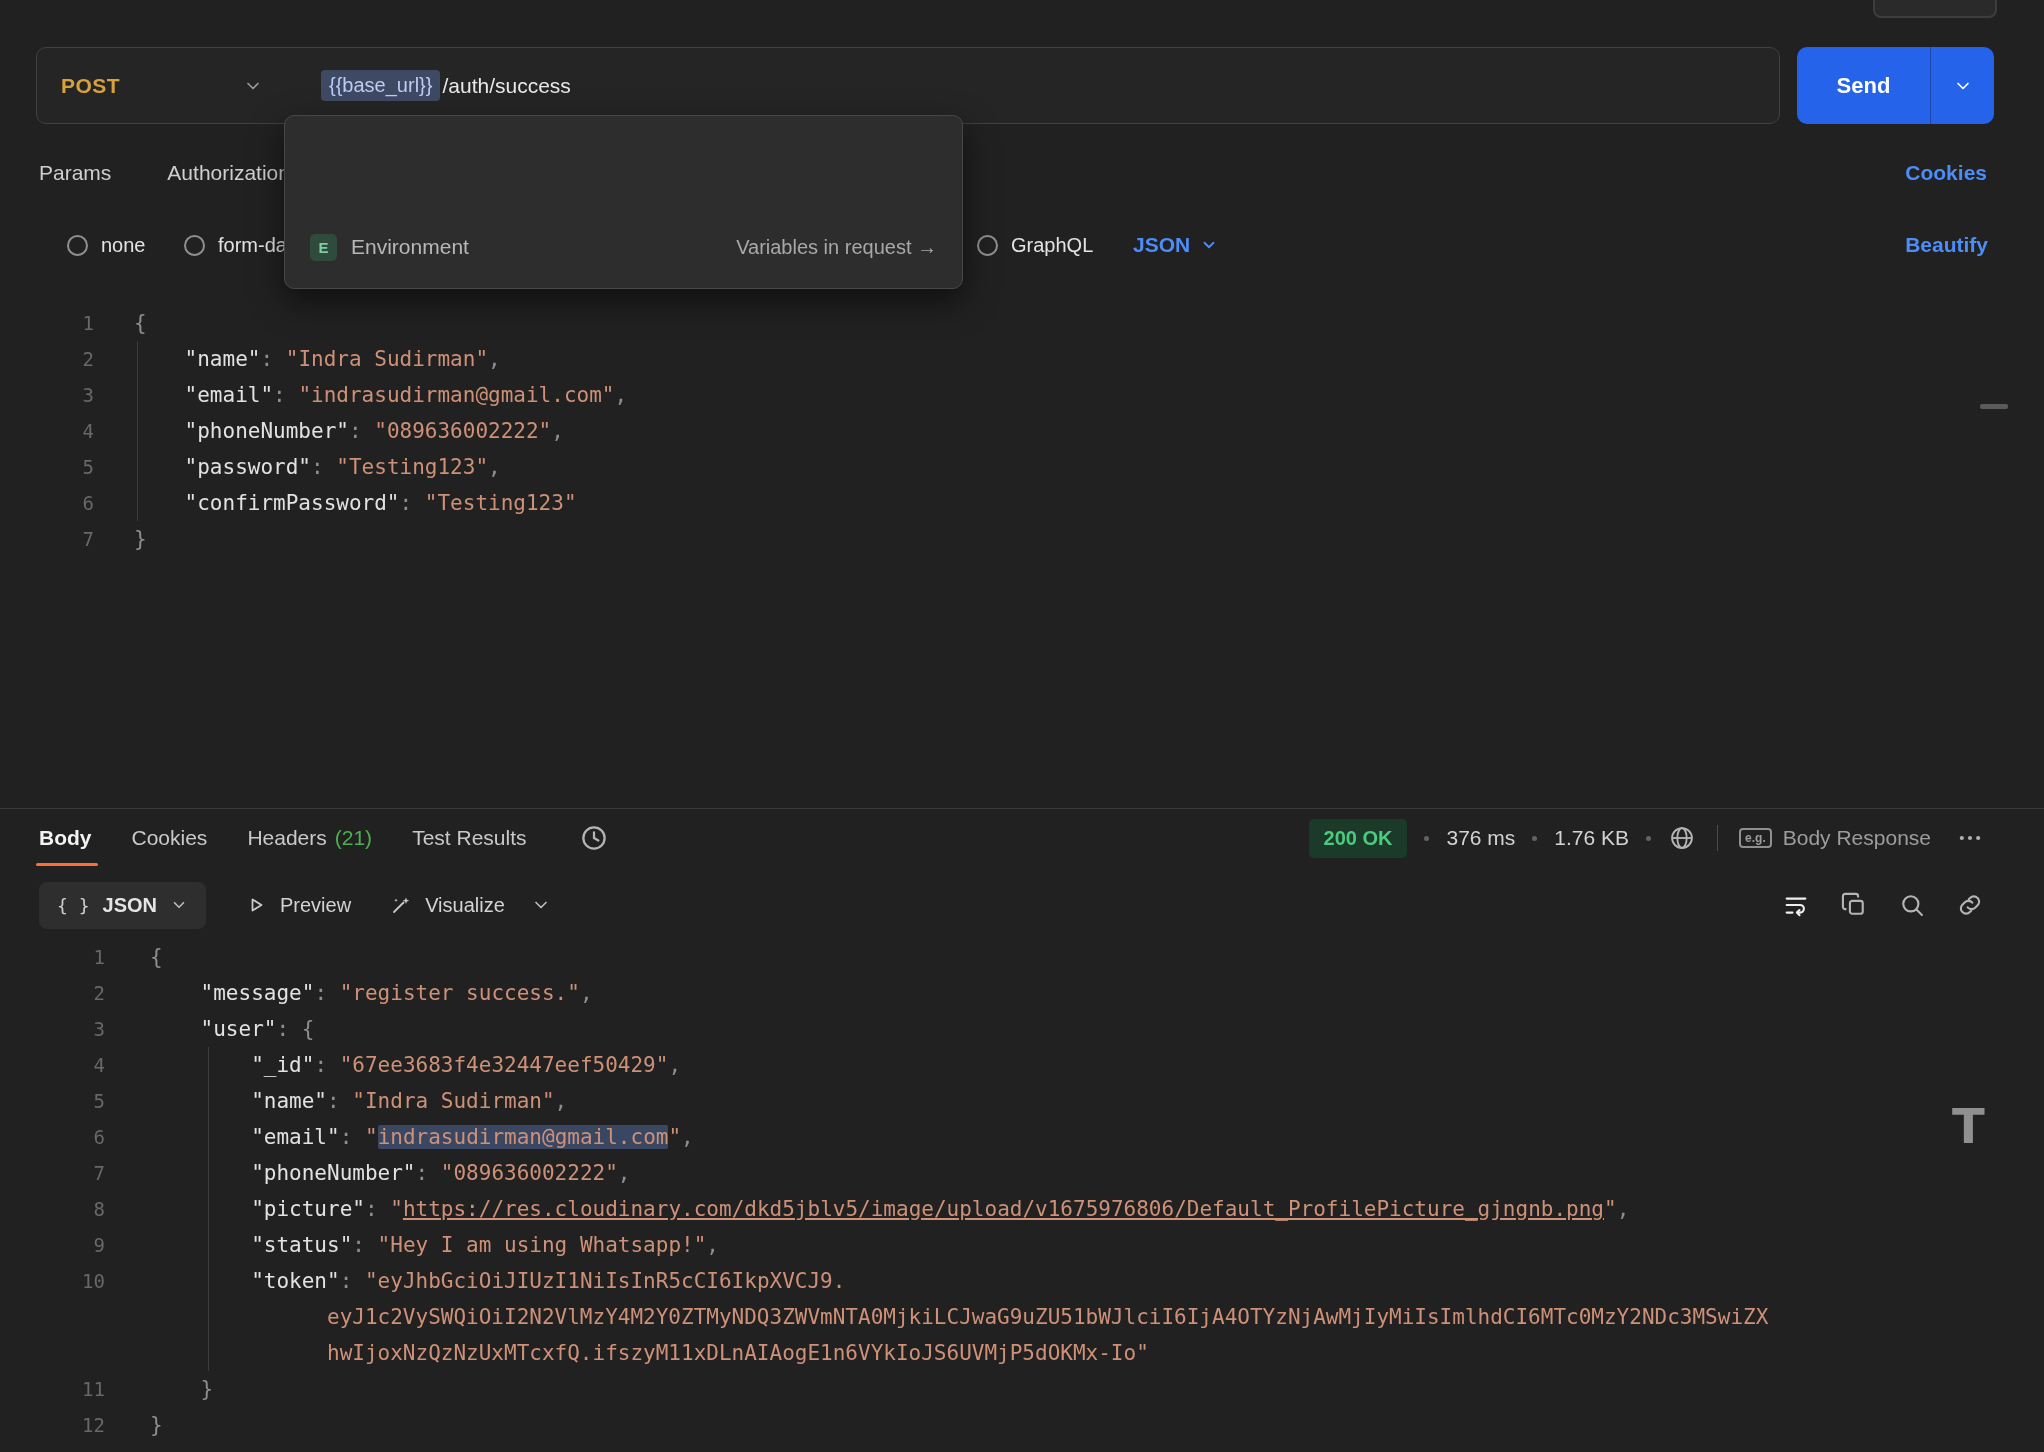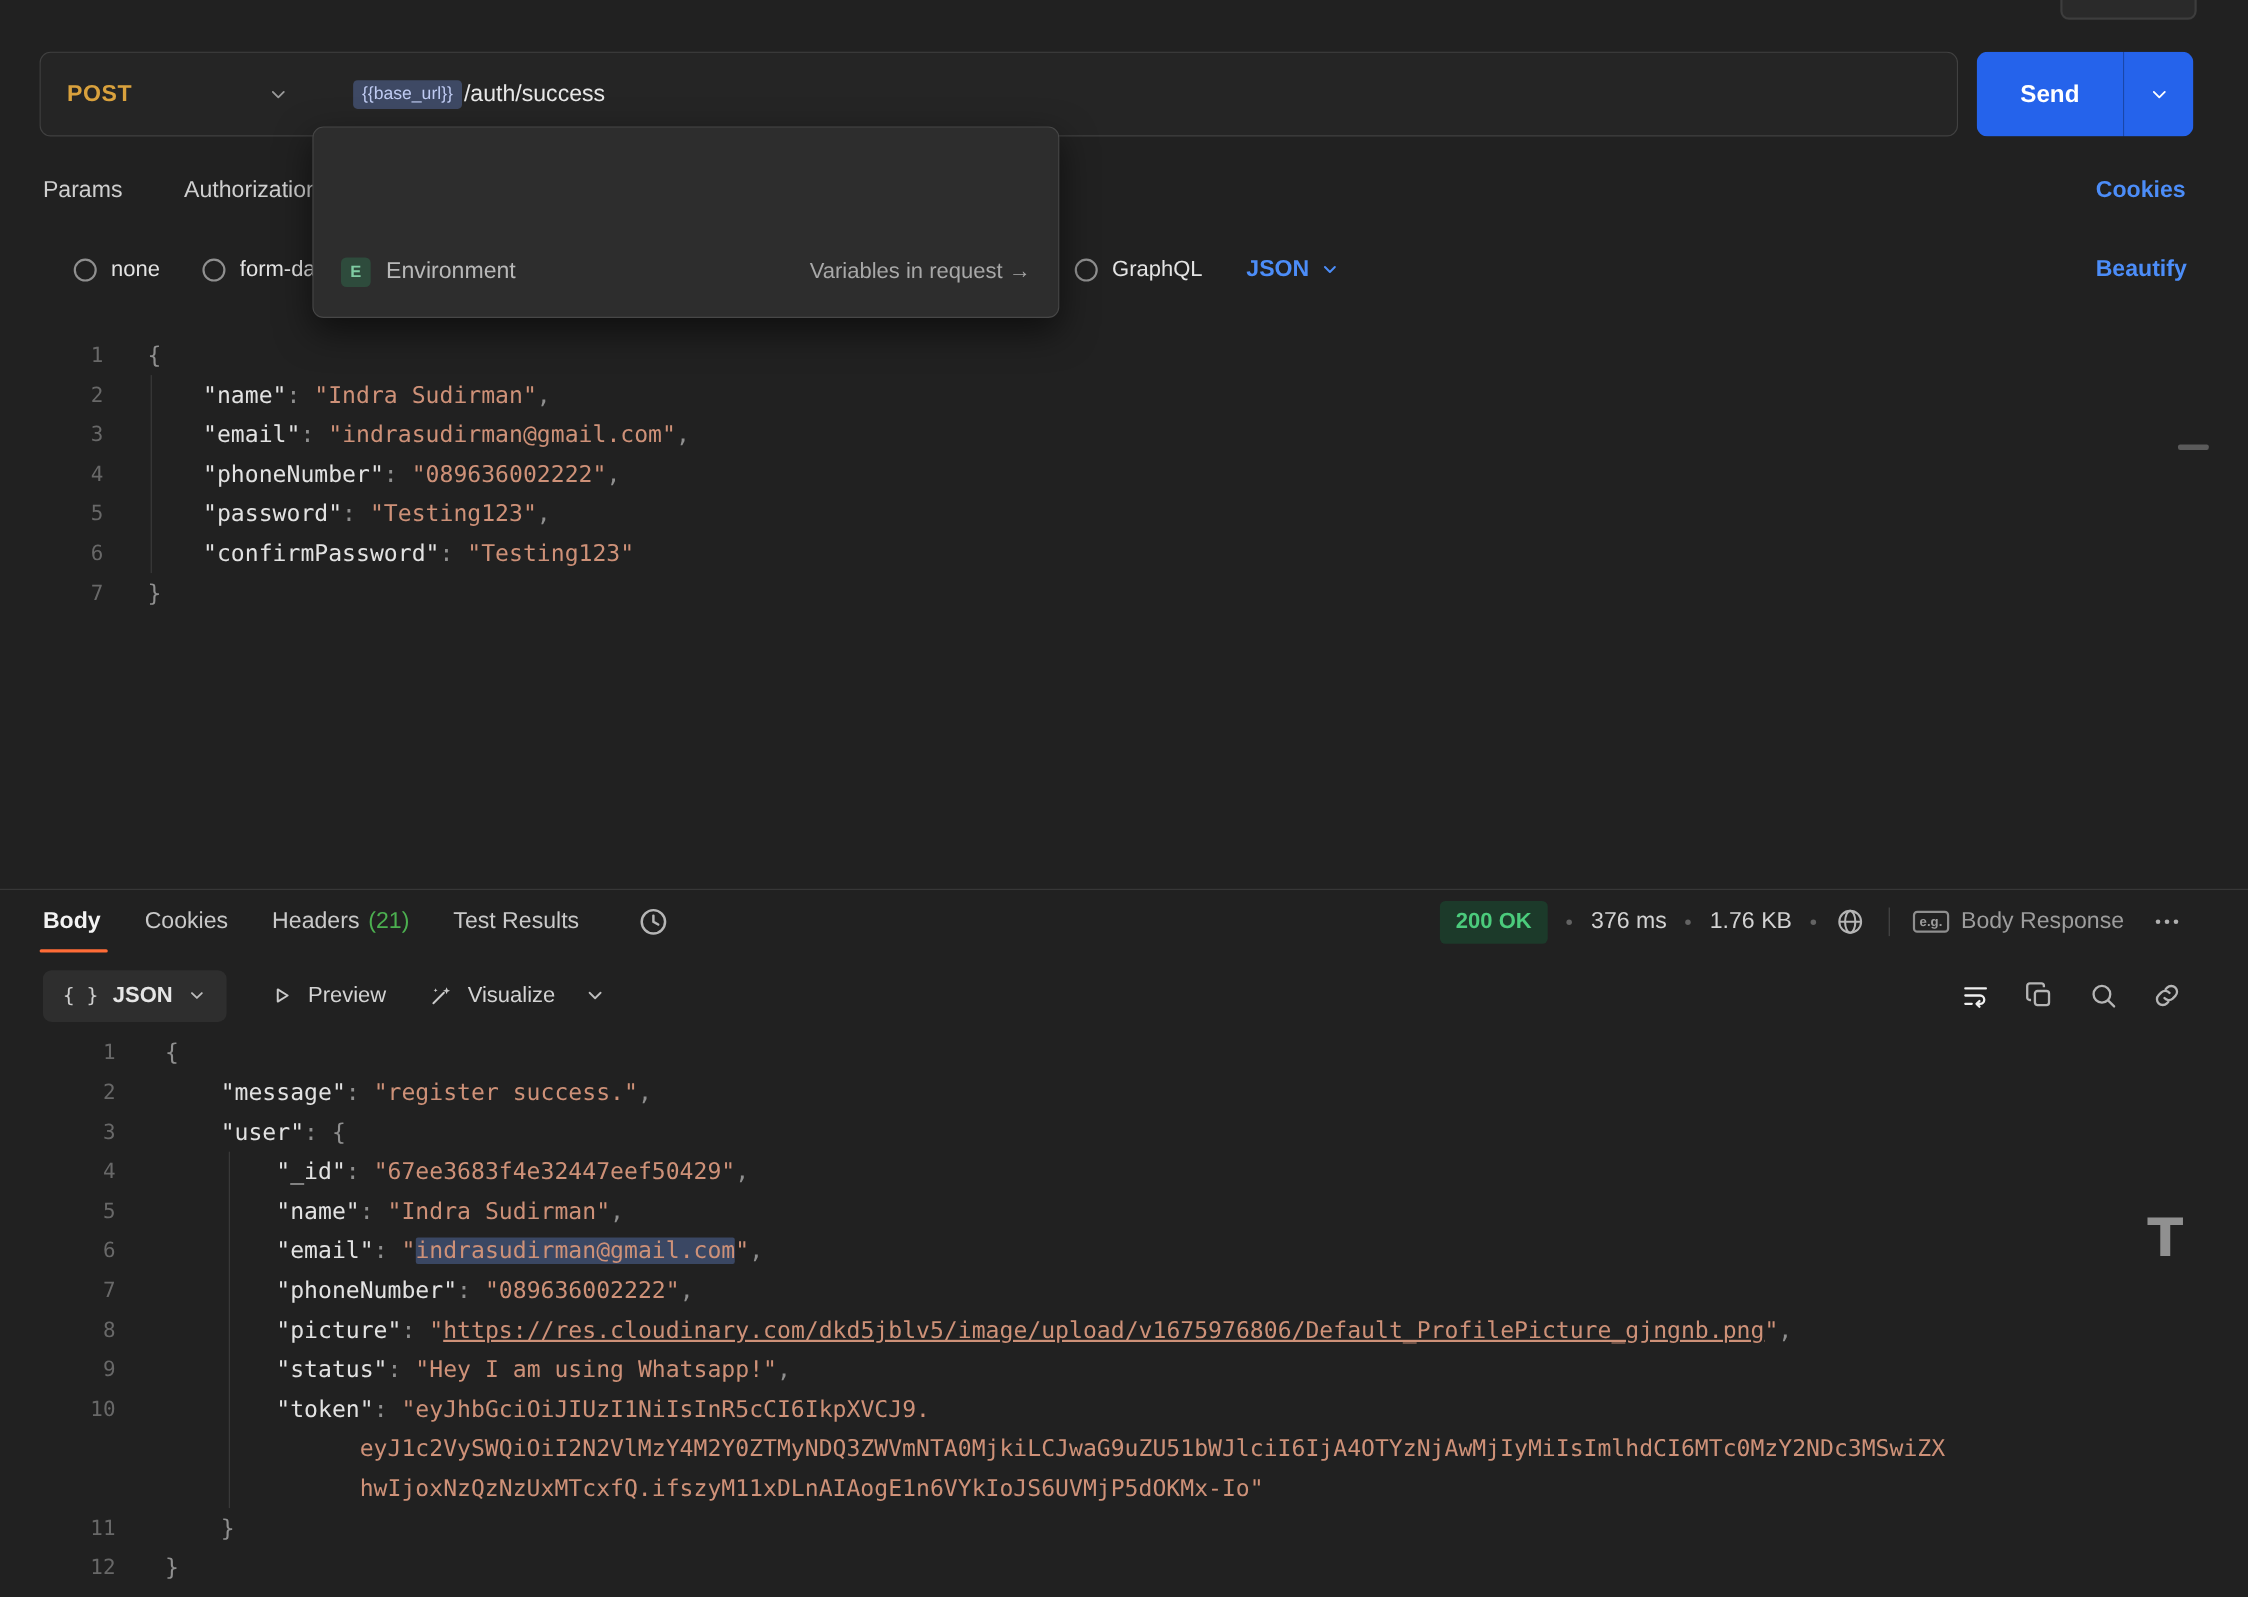--- a/index.html
+++ b/index.html
@@ -17,21 +17,21 @@
 
   
   .req-bar{position:absolute;left:36px;top:47px;width:1744px;height:77px;background:#252525;
     border:1px solid #414141;border-radius:10px;display:flex;align-items:center;box-sizing:border-box;}
   .method{width:252px;height:100%;display:flex;align-items:center;justify-content:space-between;
     padding:0 26px 0 24px;box-sizing:border-box;}
   .method-label{color:var(--method-post,#D9A13D);font-weight:700;font-size:21px;letter-spacing:.5px;}
   .chev{color:#9a9a9a;}
   .url-box{display:flex;align-items:center;margin-left:32px;font-size:21px;}
   .var-chip{background:var(--variable-chip-bg,#3E4964);color:var(--variable-chip-text,#BFCBF2);
-    padding:4px 8px;border-radius:4px;font-size:16px;}
+    padding:4px 8px;border-radius:4px;font-size:20px;}
   .url-path{color:#e8e8e8;margin-left:2px;}
 
   .send-group{position:absolute;left:1797px;top:47px;width:197px;height:77px;display:flex;
     border-radius:10px;overflow:hidden;}
   .send-main{flex:1;background:var(--send-button,#2563EB);color:#fff;font-size:22px;font-weight:600;
     border:none;font-family:inherit;}
   .send-caret{width:64px;background:var(--send-button,#2563EB);border:none;border-left:1px solid rgba(0,0,0,.28);
     display:flex;align-items:center;justify-content:center;color:#fff;}
   .send-caret .chev{color:#fff;}
 

